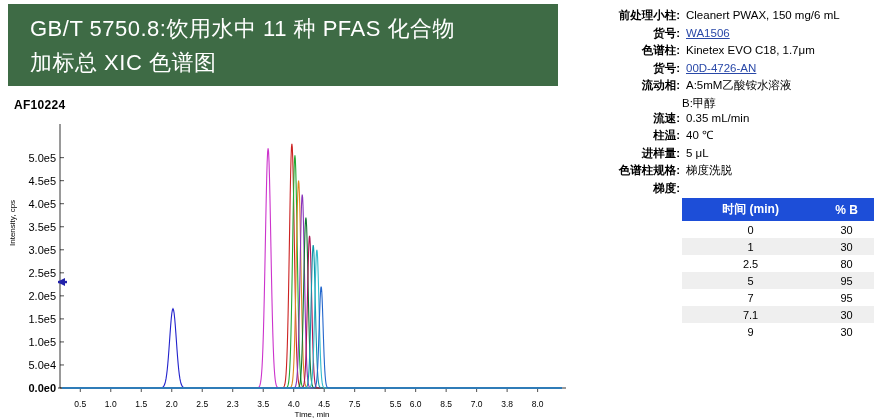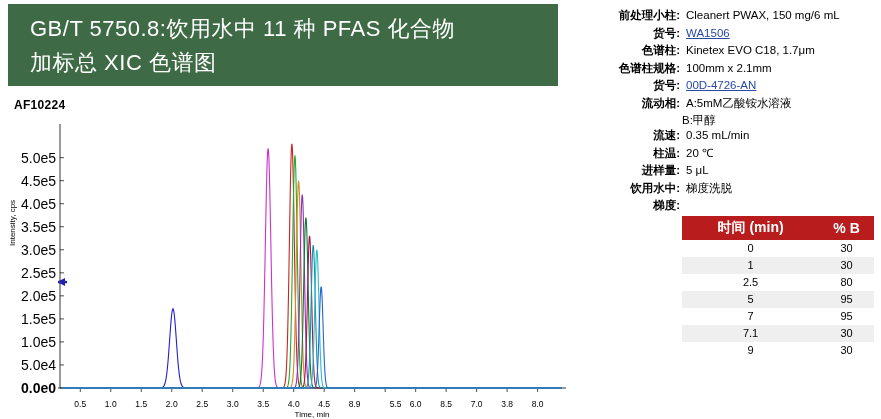--- a/index.html
+++ b/index.html
@@ -28,21 +28,21 @@
     font-size:12px;font-weight:bold;letter-spacing:.3px;
   }
   
   #chart-wrap{position:absolute;left:10px;top:118px;width:560px;height:295px;}
   #y-axis-title{
     position:absolute;left:-2px;top:128px;
     transform:rotate(-90deg);transform-origin:left top;
     font-size:8px;color:#000;white-space:nowrap;
   }
   .ytick{
-    position:absolute;right:0;font-size:14px;color:#000;
+    position:absolute;right:0;font-size:11px;color:#000;
     text-align:center;white-space:nowrap;
     transform:translateY(-50%);
   }
   #ylabels{position:absolute;left:0;top:0;width:46px;height:280px;}
   #plot{
     position:absolute;left:48px;top:0;width:508px;height:280px;
   }
   #xlabels{position:absolute;left:48px;top:281px;width:508px;height:14px;}
   .xtick{
     position:absolute;font-size:8.5px;color:#000;transform:translateX(-50%);
@@ -60,22 +60,22 @@
     padding-right:4px;white-space:nowrap;
   }
   .pvalue{flex:1;padding-left:2px;}
   .pvalue.link{color:#2948a8;text-decoration:underline;}
   .sub{padding-left:94px;line-height:15px;}
   #grad-table{
     margin-left:94px;margin-top:2px;border-collapse:collapse;width:192px;
     font-size:11px;
   }
   #grad-table th{
-    background:#b91c1c;color:#ffffff;font-weight:bold;
-    padding:3px 0;text-align:center;font-size:14px;
+    background:#1d4ed8;color:#ffffff;font-weight:bold;
+    padding:3px 0;text-align:center;font-size:12px;
   }
   #grad-table td{padding:2.5px 0;text-align:center;}
   #grad-table tr.alt td{background:#efefef;}
 </style>
 </head>
 <body>
 
 <div id="left-panel">
 
   <div id="title-banner">
@@ -145,25 +145,25 @@
           <path d="M -1 164.03571428571428 L 7 160.03571428571428 L 7 168.03571428571428 Z" fill="#2222aa"></path>
           <rect x="0" y="162.8357142857143" width="9" height="2.4" fill="#2222aa"></rect>
         </svg>
     </div>
     <div id="xlabels">
         <div class="xtick" style="left: 22.2927px;">0.5</div>
         <div class="xtick" style="left: 52.7805px;">1.0</div>
         <div class="xtick" style="left: 83.2683px;">1.5</div>
         <div class="xtick" style="left: 113.756px;">2.0</div>
         <div class="xtick" style="left: 144.244px;">2.5</div>
-        <div class="xtick" style="left: 174.732px;">3.0</div>
+        <div class="xtick" style="left: 174.732px;">2.3</div>
         <div class="xtick" style="left: 205.22px;">3.5</div>
         <div class="xtick" style="left: 235.707px;">4.0</div>
         <div class="xtick" style="left: 266.195px;">4.5</div>
-        <div class="xtick" style="left: 296.683px;">8.9</div>
+        <div class="xtick" style="left: 296.683px;">7.5</div>
         <div class="xtick" style="left: 327.171px; padding-left: 21px;">5.5</div>
         <div class="xtick" style="left: 357.659px;">6.0</div>
         <div class="xtick" style="left: 388.146px;">8.5</div>
         <div class="xtick" style="left: 418.634px;">7.0</div>
         <div class="xtick" style="left: 449.122px;">3.8</div>
         <div class="xtick" style="left: 479.61px;">8.0</div>
       </div>
     <div id="x-axis-title">Time, min</div>
   </div>
 </div>
@@ -176,48 +176,44 @@
       </div>
       <div class="prow">
         <div class="plabel">货号:</div>
         <div class="pvalue link">WA1506</div>
       </div>
       <div class="prow">
         <div class="plabel">色谱柱:</div>
         <div class="pvalue">Kinetex EVO C18, 1.7μm</div>
       </div>
       <div class="prow">
-        <div class="plabel">色谱柱规格:</div>
-        <div class="pvalue">100mm x 2.1mm</div>
-      </div>
-      <div class="prow">
         <div class="plabel">货号:</div>
         <div class="pvalue link">00D-4726-AN</div>
       </div>
       <div class="prow">
         <div class="plabel">流动相:</div>
         <div class="pvalue">A:5mM乙酸铵水溶液</div>
       </div>
     </div>
   <div class="sub">B:甲醇</div>
   <div id="method-rows2">
       <div class="prow">
         <div class="plabel">流速:</div>
         <div class="pvalue">0.35 mL/min</div>
       </div>
       <div class="prow">
         <div class="plabel">柱温:</div>
-        <div class="pvalue">20 ℃</div>
+        <div class="pvalue">40 ℃</div>
       </div>
       <div class="prow">
         <div class="plabel">进样量:</div>
         <div class="pvalue">5 μL</div>
       </div>
       <div class="prow">
-        <div class="plabel">饮用水中:</div>
+        <div class="plabel">色谱柱规格:</div>
         <div class="pvalue">梯度洗脱</div>
       </div>
     </div>
   <div class="prow">
     <div class="plabel">梯度:</div>
     <div class="pvalue"></div>
   </div>
   <table id="grad-table">
     <thead>
         <tr>

